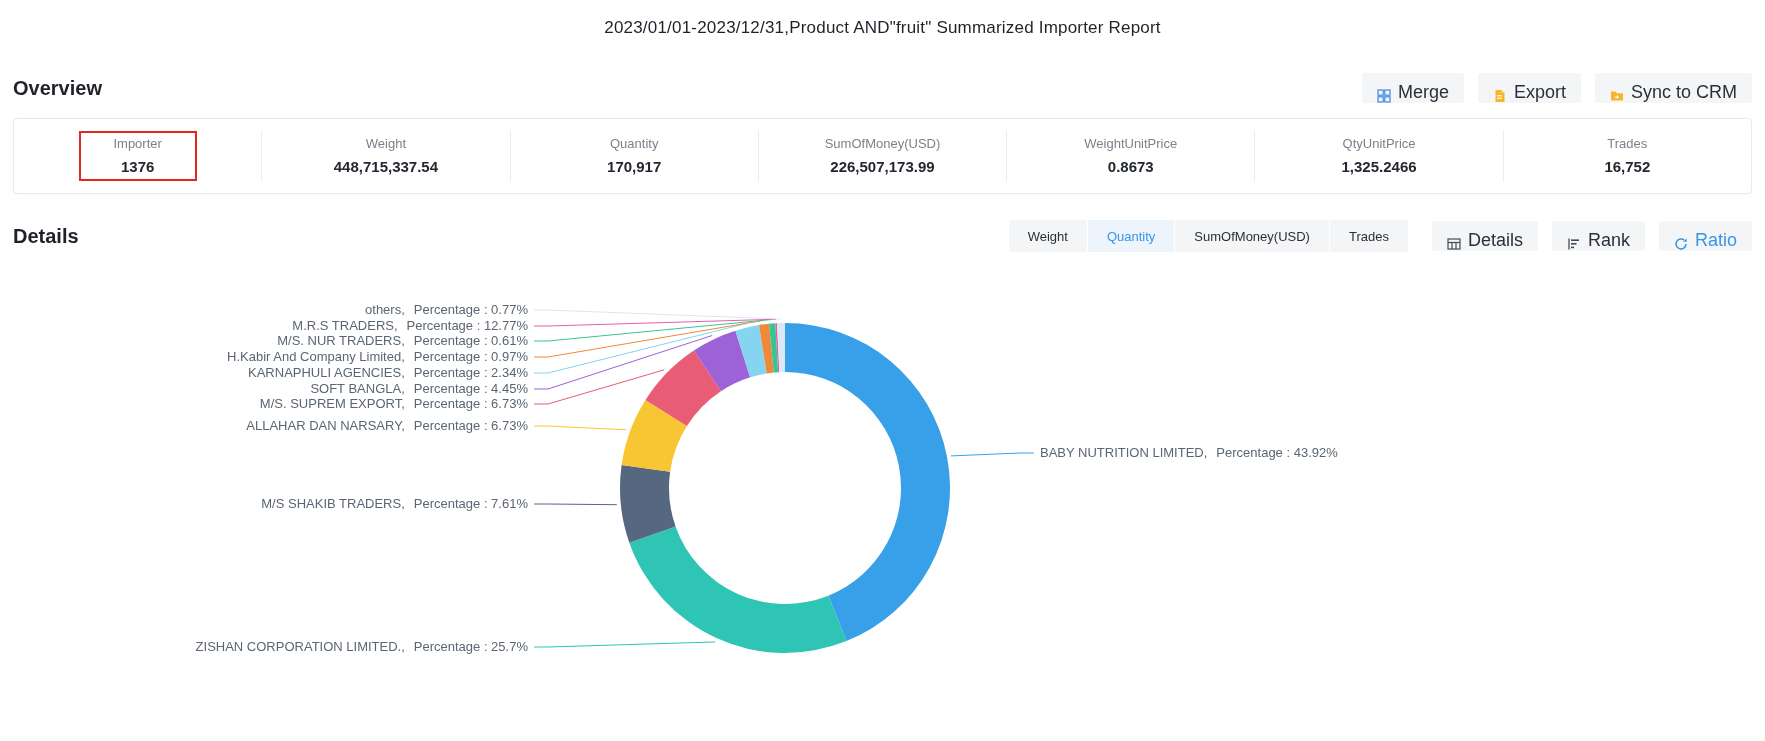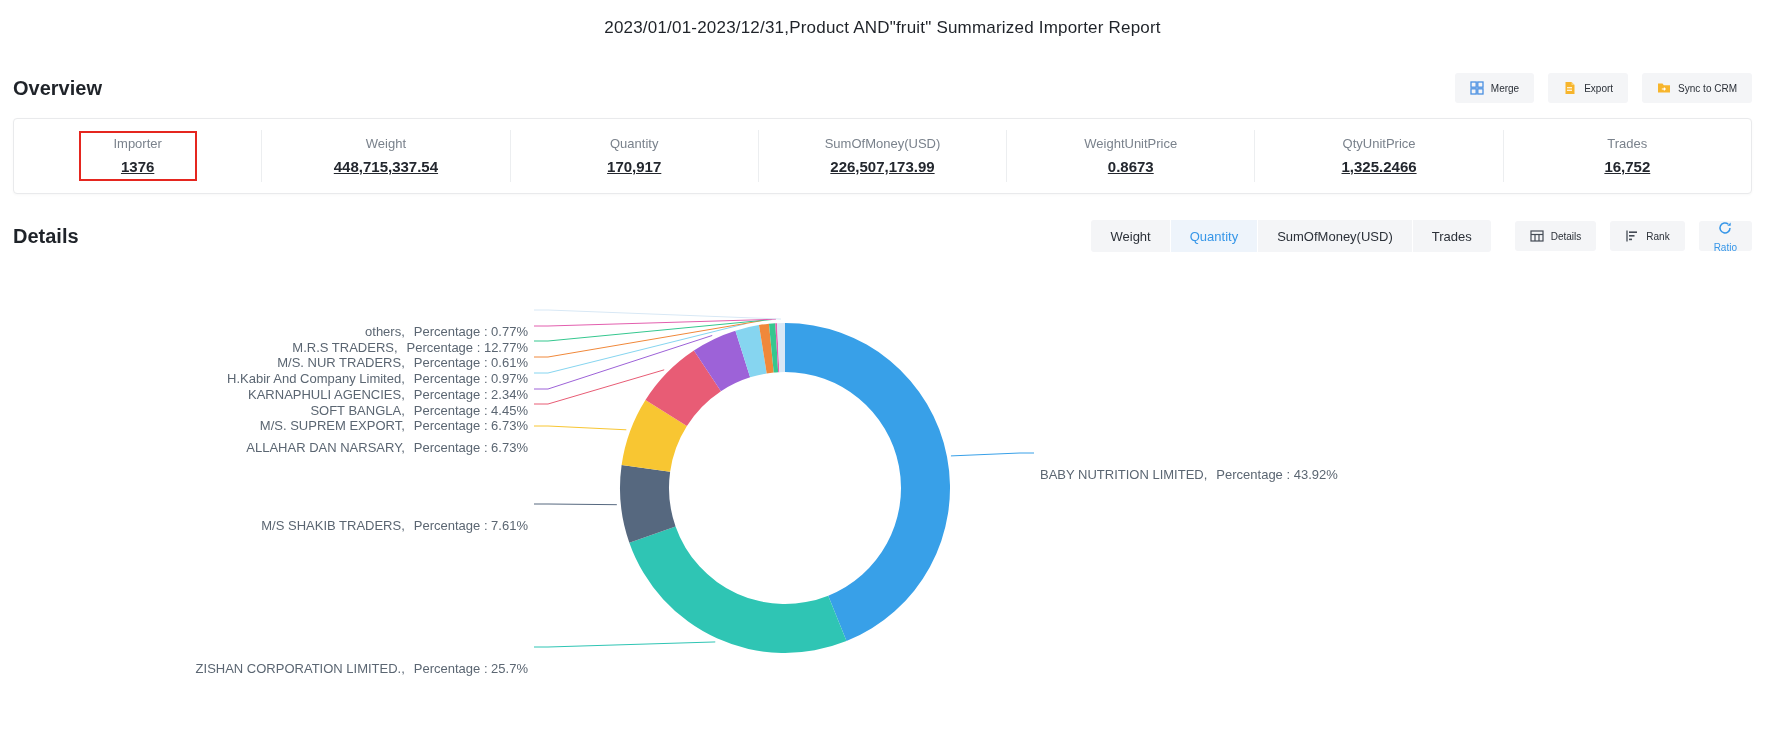--- a/index.html
+++ b/index.html
@@ -4,47 +4,47 @@
 <style>
   * { margin:0; padding:0; box-sizing:border-box; }
   html,body { width:1765px; height:741px; background:#fff; overflow:hidden;
               font-family:"Liberation Sans","DejaVu Sans",sans-serif; }
   .title { padding-top:18px; height:40px; text-align:center; font-size:17px;
            font-weight:500; color:#1f2329; letter-spacing:.2px; }
   .overview-header { margin:32px 13px 0 13px; height:32px; display:flex;
                      justify-content:space-between; align-items:center; }
   .heading { font-size:20px; font-weight:700; color:#1f2329; }
   .actions { display:flex; align-items:center; }
-  .btn { display:inline-flex; align-items:center; gap:7px; background:#f4f5f7;
+  .btn { display:inline-flex; align-items:flex-end; gap:7px; background:#f4f5f7;
          border:none; border-radius:3px; padding:0 15px; height:30px;
-         font-size:10px; color:#2b3038; cursor:pointer; margin-left:14px;
+         font-size:18px; color:#2b3038; cursor:pointer; margin-left:14px;
          font-family:inherit; white-space:nowrap; }
-  .btn.ratio { color:#3696e8;flex-direction:column; }
+  .btn.ratio { color:#3696e8; }
   .ic { display:inline-flex; align-items:center; }
   .stats-bar { margin:14px 13px 0 13px; height:76px; border:1px solid #e9eaec;
                border-radius:4px; background:#fff; display:flex; align-items:center;
                box-shadow:0 1px 3px rgba(0,0,0,.03); }
   .stat { flex:1; text-align:center; height:52px; display:flex; align-items:center; justify-content:center; }
   .stat + .stat { border-left:1px solid #eceef0; }
   .stat-box { display:inline-block; padding:4px 16px; }
   .stat-box.hl { border:2px solid #e5261f; padding:2px 14px; min-width:118px; }
   .stat-label { font-size:13px; color:#7a828c; line-height:18px; margin-bottom:4px; }
-  .stat-value { font-size:15px; color:#23272e; font-weight:700; line-height:20px;text-decoration:underline; }
+  .stat-value { font-size:15px; color:#23272e; font-weight:700; line-height:20px; }
   .details-header { margin:26px 13px 0 13px; height:32px; display:flex;
                     justify-content:space-between; align-items:center; }
   .controls { display:flex; align-items:center; }
   .tabs { display:flex; gap:1px; margin-right:10px; }
   .tab { background:#f4f5f7; border:none; height:32px; padding:0 19px; font-size:13px;
          color:#2b3038; cursor:pointer; font-family:inherit; }
   .tab:first-child { border-radius:3px 0 0 3px; }
   .tab:last-child { border-radius:0 3px 3px 0; }
   .tab.active { color:#3696e8; background:#eef4fb; }
   .chart-area { position:relative; margin-top:16px; height:481px; width:1765px; }
   #donut-svg { position:absolute; left:0; top:0; }
-  .chart-label { position:absolute; font-size:13px; color:#5b6672; white-space:nowrap; line-height:18px;margin-top:22px; }
+  .chart-label { position:absolute; font-size:13px; color:#5b6672; white-space:nowrap; line-height:18px; }
   .chart-label.left { text-align:right; }
   .lbl-pct { margin-left:9px; }
 </style>
 </head>
 <body>
 
 <div class="page">
 
   <div class="title">2023/01/01-2023/12/31,Product AND"fruit" Summarized Importer Report</div>
 

